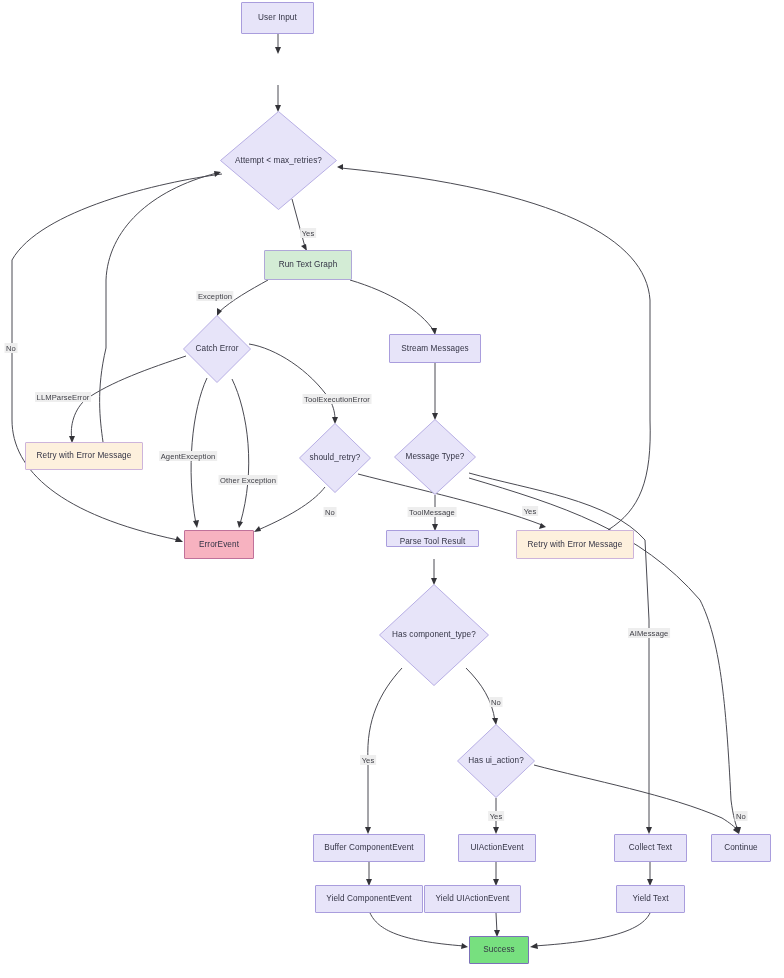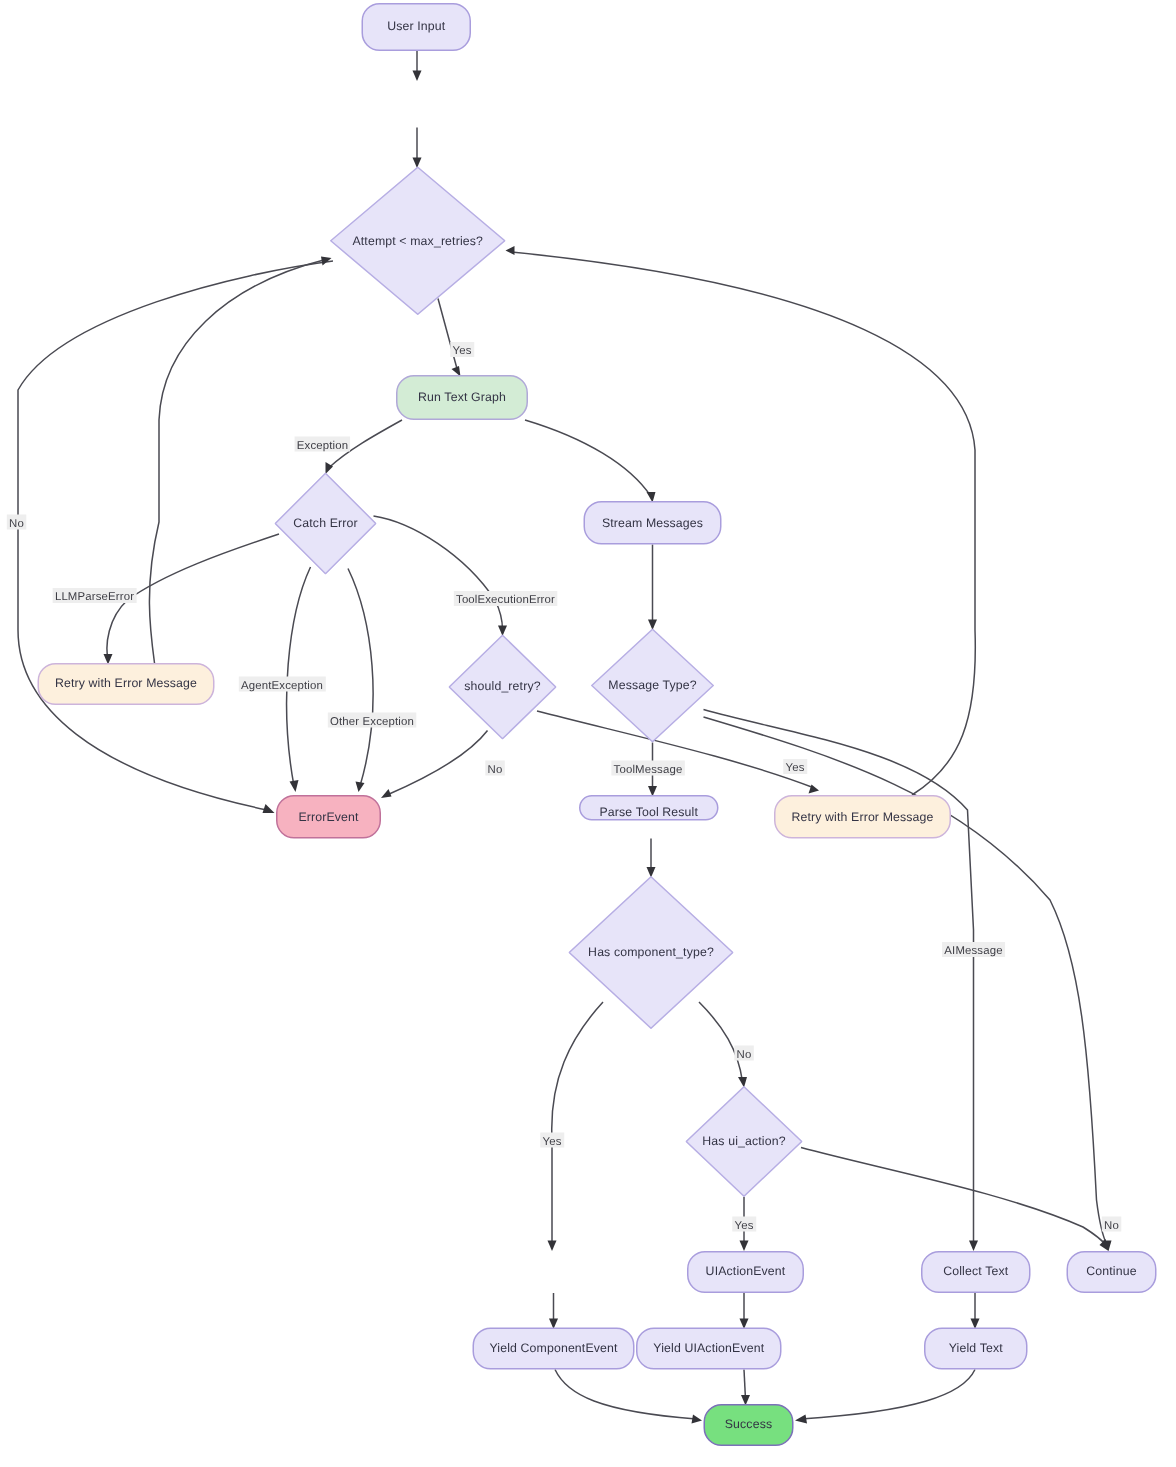--- a/index.html
+++ b/index.html
@@ -43,21 +43,21 @@
     align-items: center;
     justify-content: center;
     text-align: center;
     font-size: 8.2px;
     line-height: 1.15;
     color: #333344;
     letter-spacing: 0.1px;
   }
   .node.rect {
     border: 1px solid #9c8fd4;
-    border-radius: 12px;
+    border-radius: 1px;
   }
   .node.rect.lavender { background: #e7e4f9; border-color: #a99ddd; }
   .node.rect.peach    { background: #fde1c6; border-color: #d8a88c; }
   .node.rect.cream    { background: #fdf0dd; border-color: #cdb4db; }
   .node.rect.mint     { background: #d3ecd5; border-color: #b0a8d8; }
   .node.rect.green    { background: #77e07f; border-color: #7b71b8; }
   .node.rect.pink     { background: #f7b2c0; border-color: #c0719a; }
 
   .node.diamond {
     background: transparent;
@@ -248,20 +248,23 @@
     <span class="dlabel">Has component_type?</span>
   </div>
 
   <div class="node diamond" style="left:457px; top:724px; width:78px; height:74px;">
     <svg class="dshape" viewBox="0 0 78 74" preserveAspectRatio="none">
       <polygon points="39,0.5 77.5,37 39,73.5 0.5,37"></polygon>
     </svg>
     <span class="dlabel">Has ui_action?</span>
   </div>
 
+  <div class="node rect lavender" style="left:313px; top:834px; width:112px; height:28px;">
+    <span>Buffer ComponentEvent</span>
+  </div>
 
   <div class="node rect lavender" style="left:458px; top:834px; width:78px; height:28px;">
     <span>UIActionEvent</span>
   </div>
 
   <div class="node rect lavender" style="left:614px; top:834px; width:73px; height:28px;align-items:center;">
     <span>Collect Text</span>
   </div>
 
   <div class="node rect lavender" style="left:711px; top:834px; width:60px; height:28px;">

